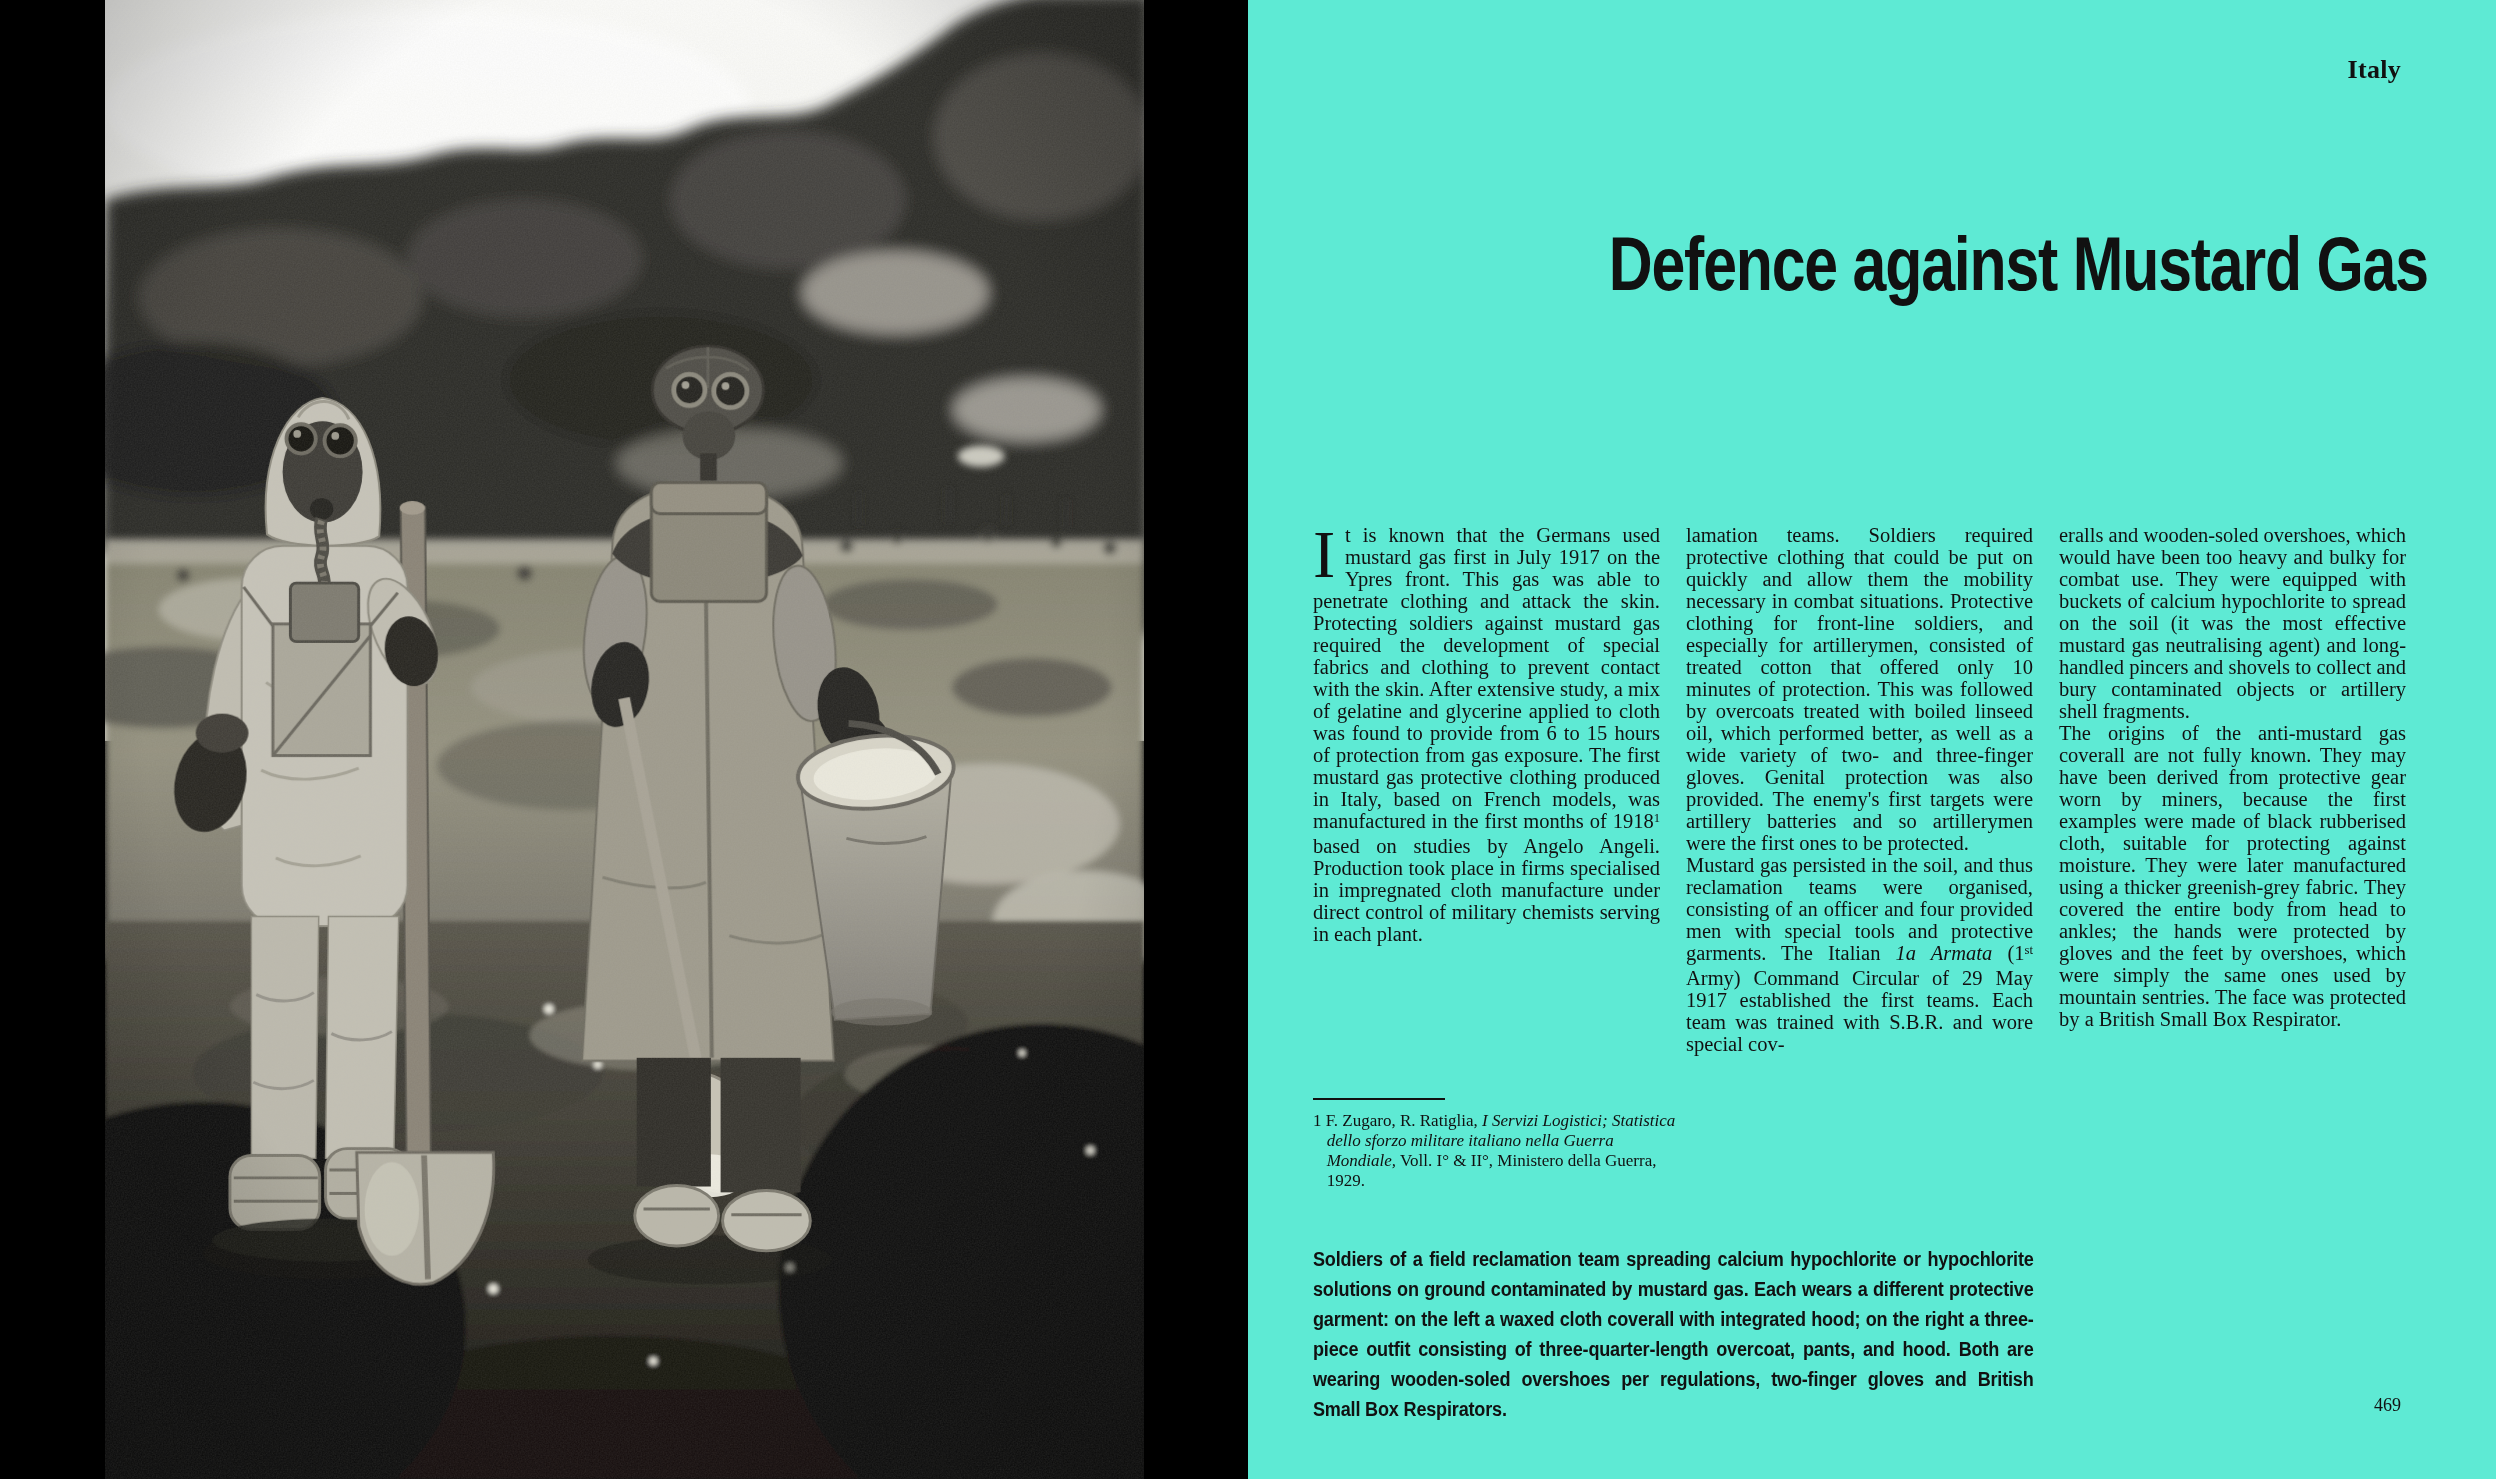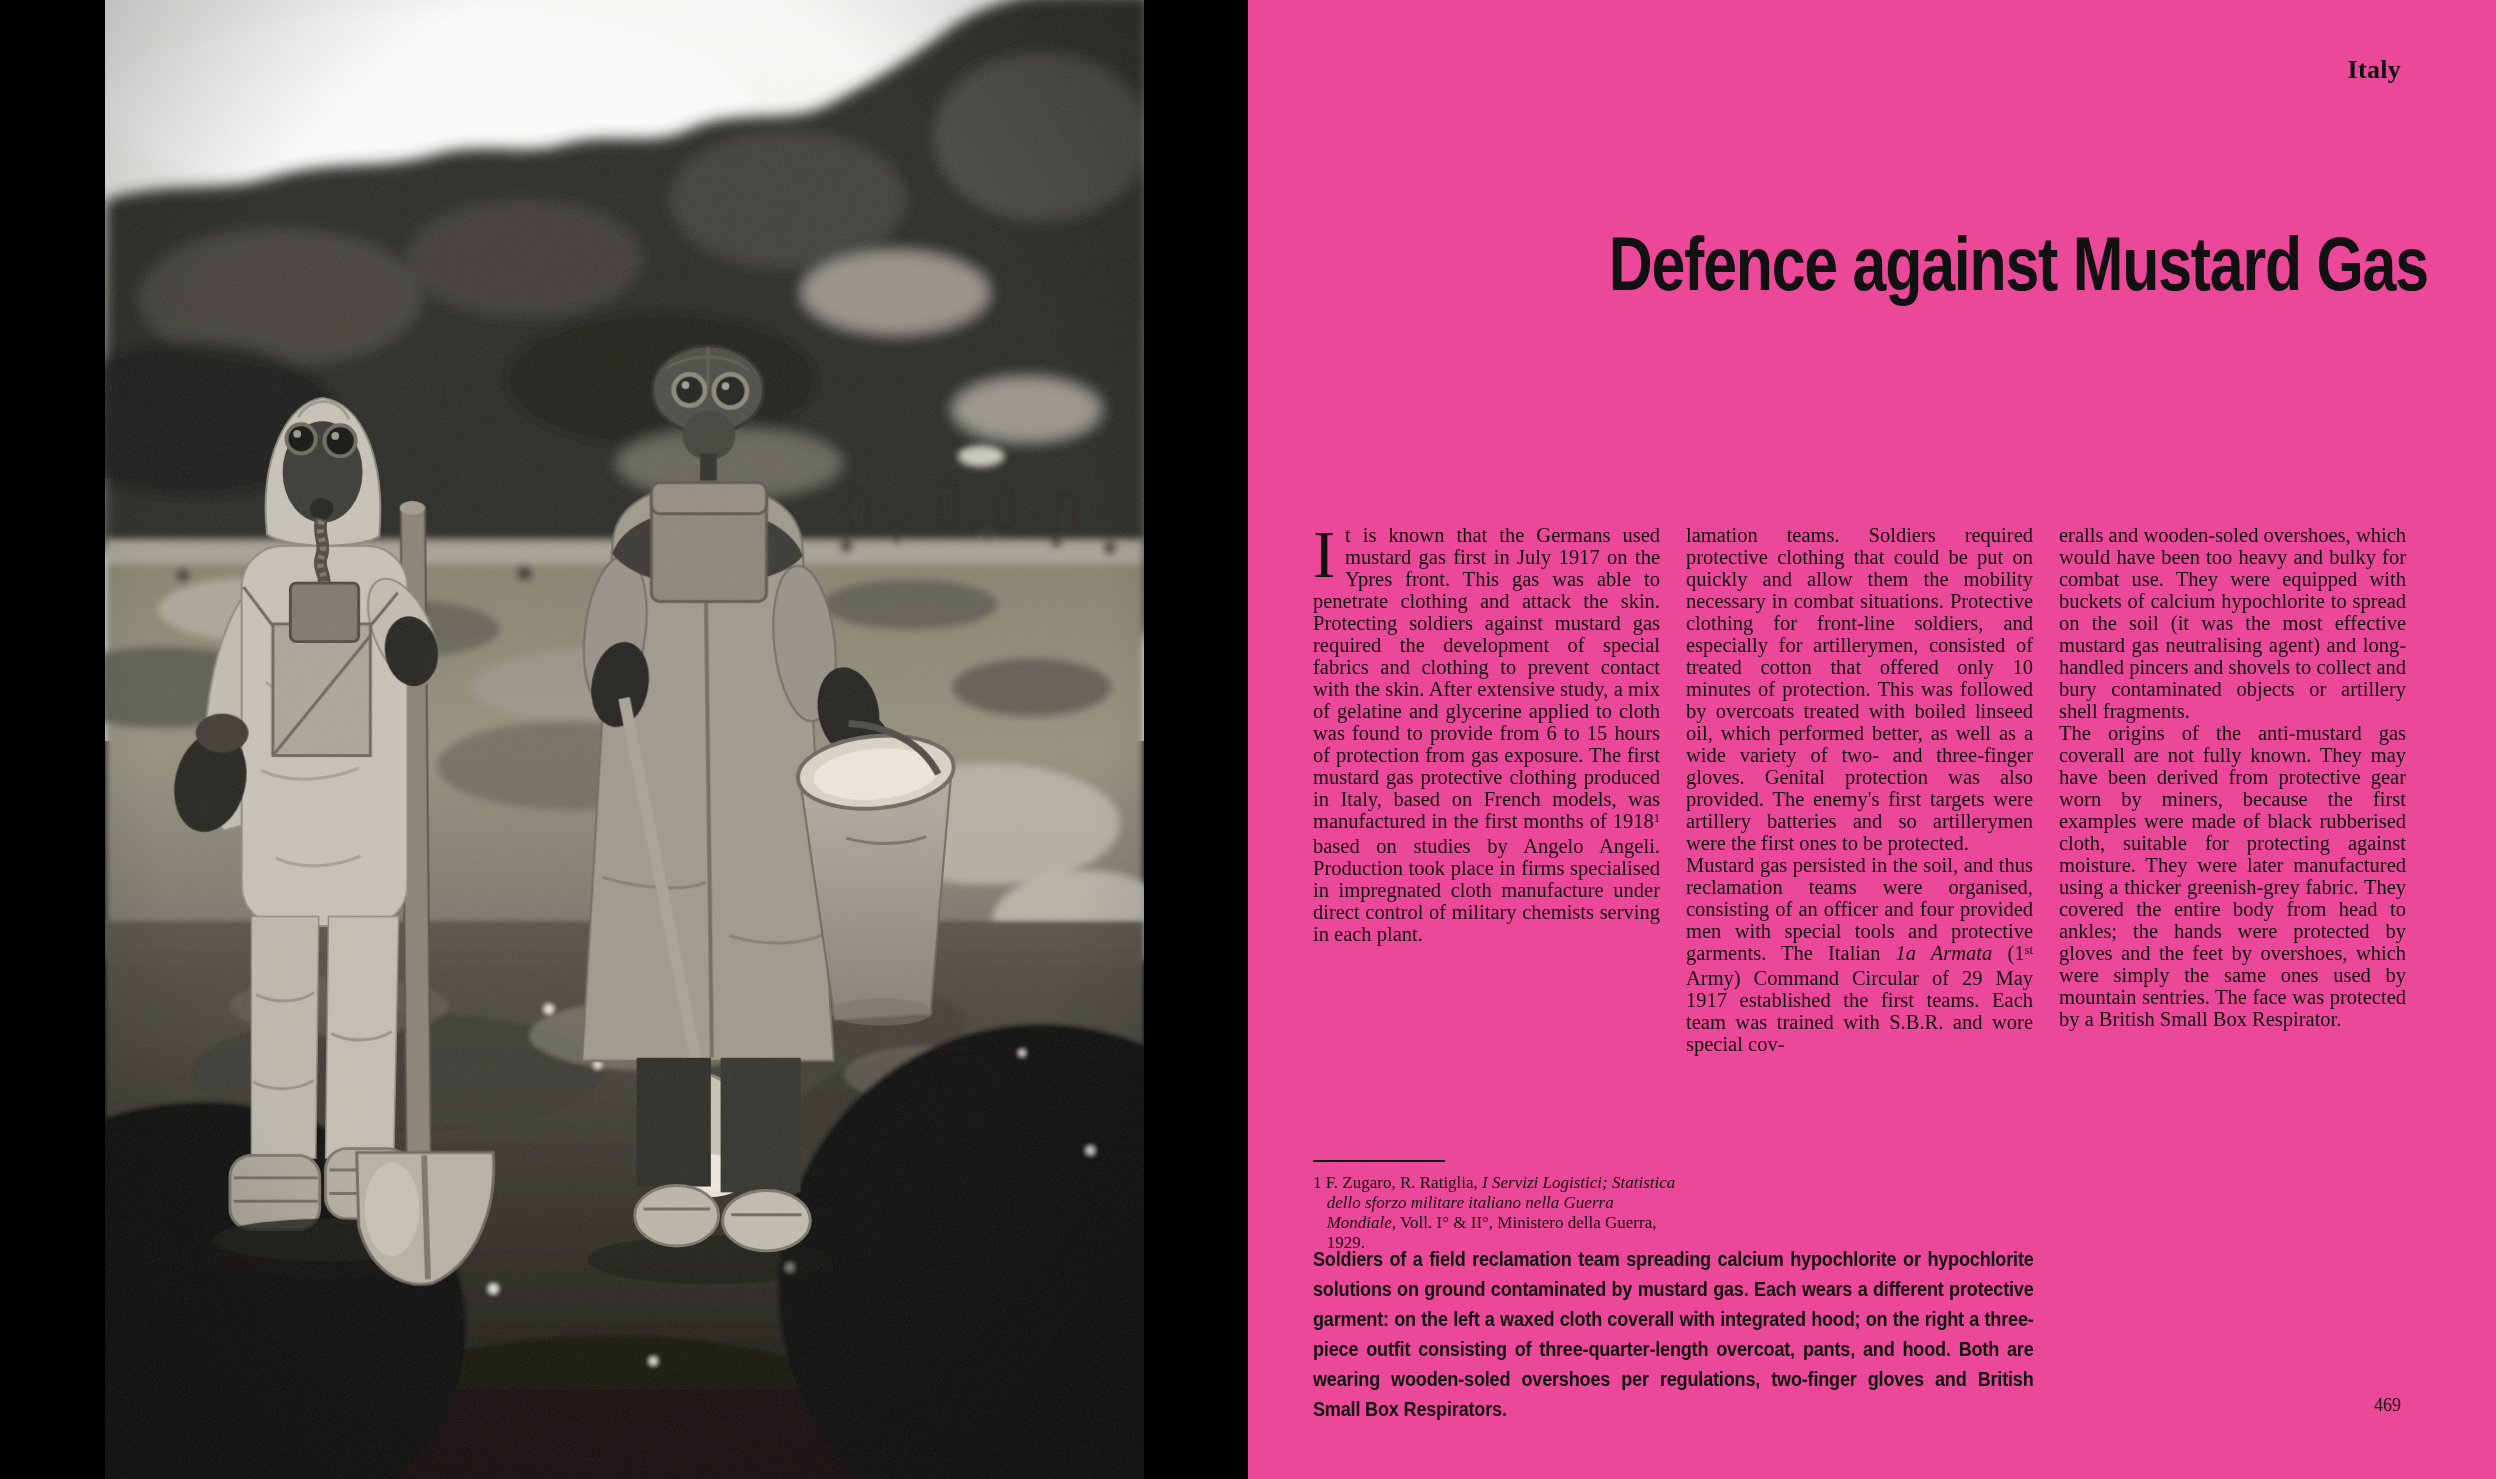--- a/index.html
+++ b/index.html
@@ -5,41 +5,41 @@
   html,body{margin:0;padding:0;}
   body{
     width:2497px;height:1479px;position:relative;overflow:hidden;
     background:#ffffff;color:#111111;
     font-family:"Liberation Serif", serif;
   }
   
   .photo-page{position:absolute;left:0;top:0;width:1248px;height:1479px;background:#000000;}
   svg.photo{position:absolute;left:105px;top:0;width:1039px;height:1479px;display:block;}
   
-  .text-page{position:absolute;left:1248px;top:0;width:1248px;height:1479px;background:#ec4899;}
+  .text-page{position:absolute;left:1248px;top:0;width:1248px;height:1479px;background:#5eead4;}
   .running-head{position:absolute;top:55px;right:95px;font-size:26px;font-weight:bold;letter-spacing:0.3px;}
   .title{
     position:absolute;top:220px;right:68px;margin:0;
     font-family:"Liberation Sans", sans-serif;font-weight:bold;
     font-size:76px;letter-spacing:-1.5px;white-space:nowrap;
     transform:scaleX(0.80);transform-origin:100% 50%;
   }
   .columns{
     position:absolute;left:65px;top:524px;width:1094px;
     display:flex;gap:26px;
     font-size:20.5px;line-height:22px;text-align:justify;
   }
   .col{width:347px;}
   .col p{margin:0;}
   .dropcap{
     float:left;font-size:67px;line-height:54px;
     padding:2.9px 9.8px 0 0;
   }
   sup{font-size:0.62em;vertical-align:baseline;position:relative;top:-0.45em;}
-  .footnote{position:absolute;left:65px;top:1160px;width:367px;font-size:17px;line-height:20px;}
+  .footnote{position:absolute;left:65px;top:1098px;width:367px;font-size:17px;line-height:20px;}
   .footnote-rule{width:132px;height:2px;background:#111111;margin:0 0 10.7px 0;}
   .footnote-text{margin:0;padding-left:13.7px;text-indent:-13.7px;}
   .caption{
     position:absolute;left:65px;top:1244px;width:798px;
     font-family:"Liberation Sans", sans-serif;font-weight:bold;
     font-size:20px;line-height:30px;letter-spacing:-0.2px;
     transform:scaleX(0.903);transform-origin:0 0;text-align:justify;
   }
   .page-number{position:absolute;top:1395px;right:95px;font-size:18px;}
 </style>

